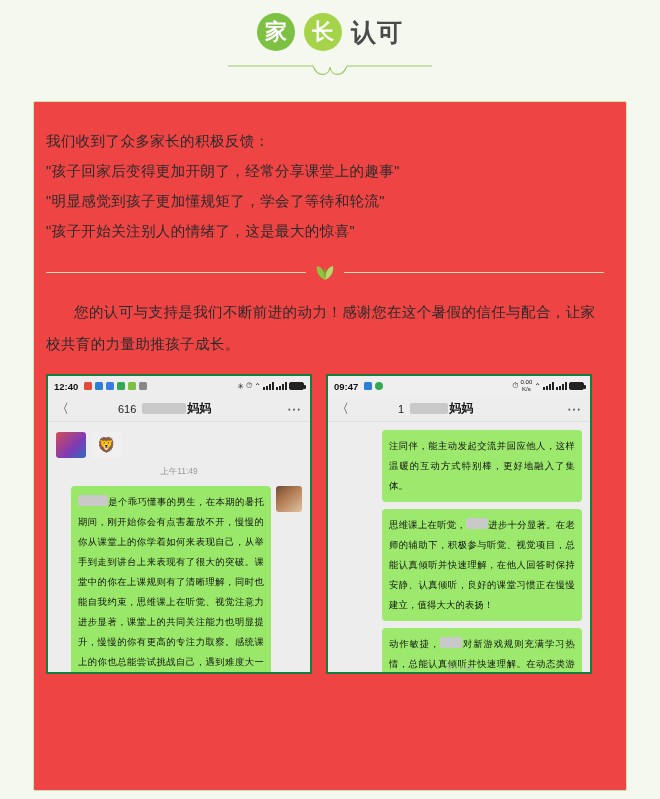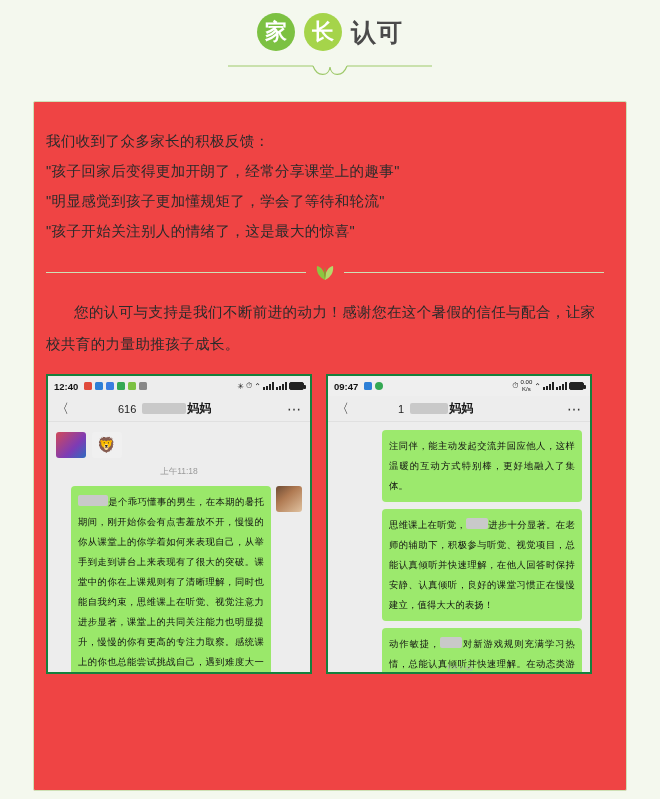--- a/index.html
+++ b/index.html
@@ -333,21 +333,21 @@
             <span class="redact" style="width:44px"></span>
             <span>妈妈</span>
           </span>
           <span class="dots">⋯</span>
         </div>
         <div class="chat">
           <div class="sticker-row">
             <div class="sticker s1"></div>
             <div class="sticker s2">🦁</div>
           </div>
-          <div class="ts">上午11:18</div>
+          <div class="ts">上午11:49</div>
           <div class="row right msg-wrap">
             <div class="bubble">
               <span class="redact" style="width:30px;vertical-align:-1px"></span><span>是个乖巧懂事的男生，在本期的暑托期间，刚开始你会有点害羞放不开，慢慢的你从课堂上的你学着如何来表现自己，从举手到走到讲台上来表现有了很大的突破。课堂中的你在上课规则有了清晰理解，同时也能自我约束，思维课上在听觉、视觉注意力进步显著，课堂上的共同关注能力也明显提升，慢慢的你有更高的专注力取察。感统课上的你也总能尝试挑战自己，遇到难度大一点的坚持学习，更是能在知识的内容上不断加强审题理解写题就更棒了，有时你也会习惯性的在作业纸上按照自己的意愿走，老师希望你能再控制自己，跟着老师指令和教学节奏一起来完成作业就更棒了，加油！</span>
             </div>
             <div class="avatar-sq photo1"></div>
           </div>
         </div>
       </div>
 
       <div class="phone right">

